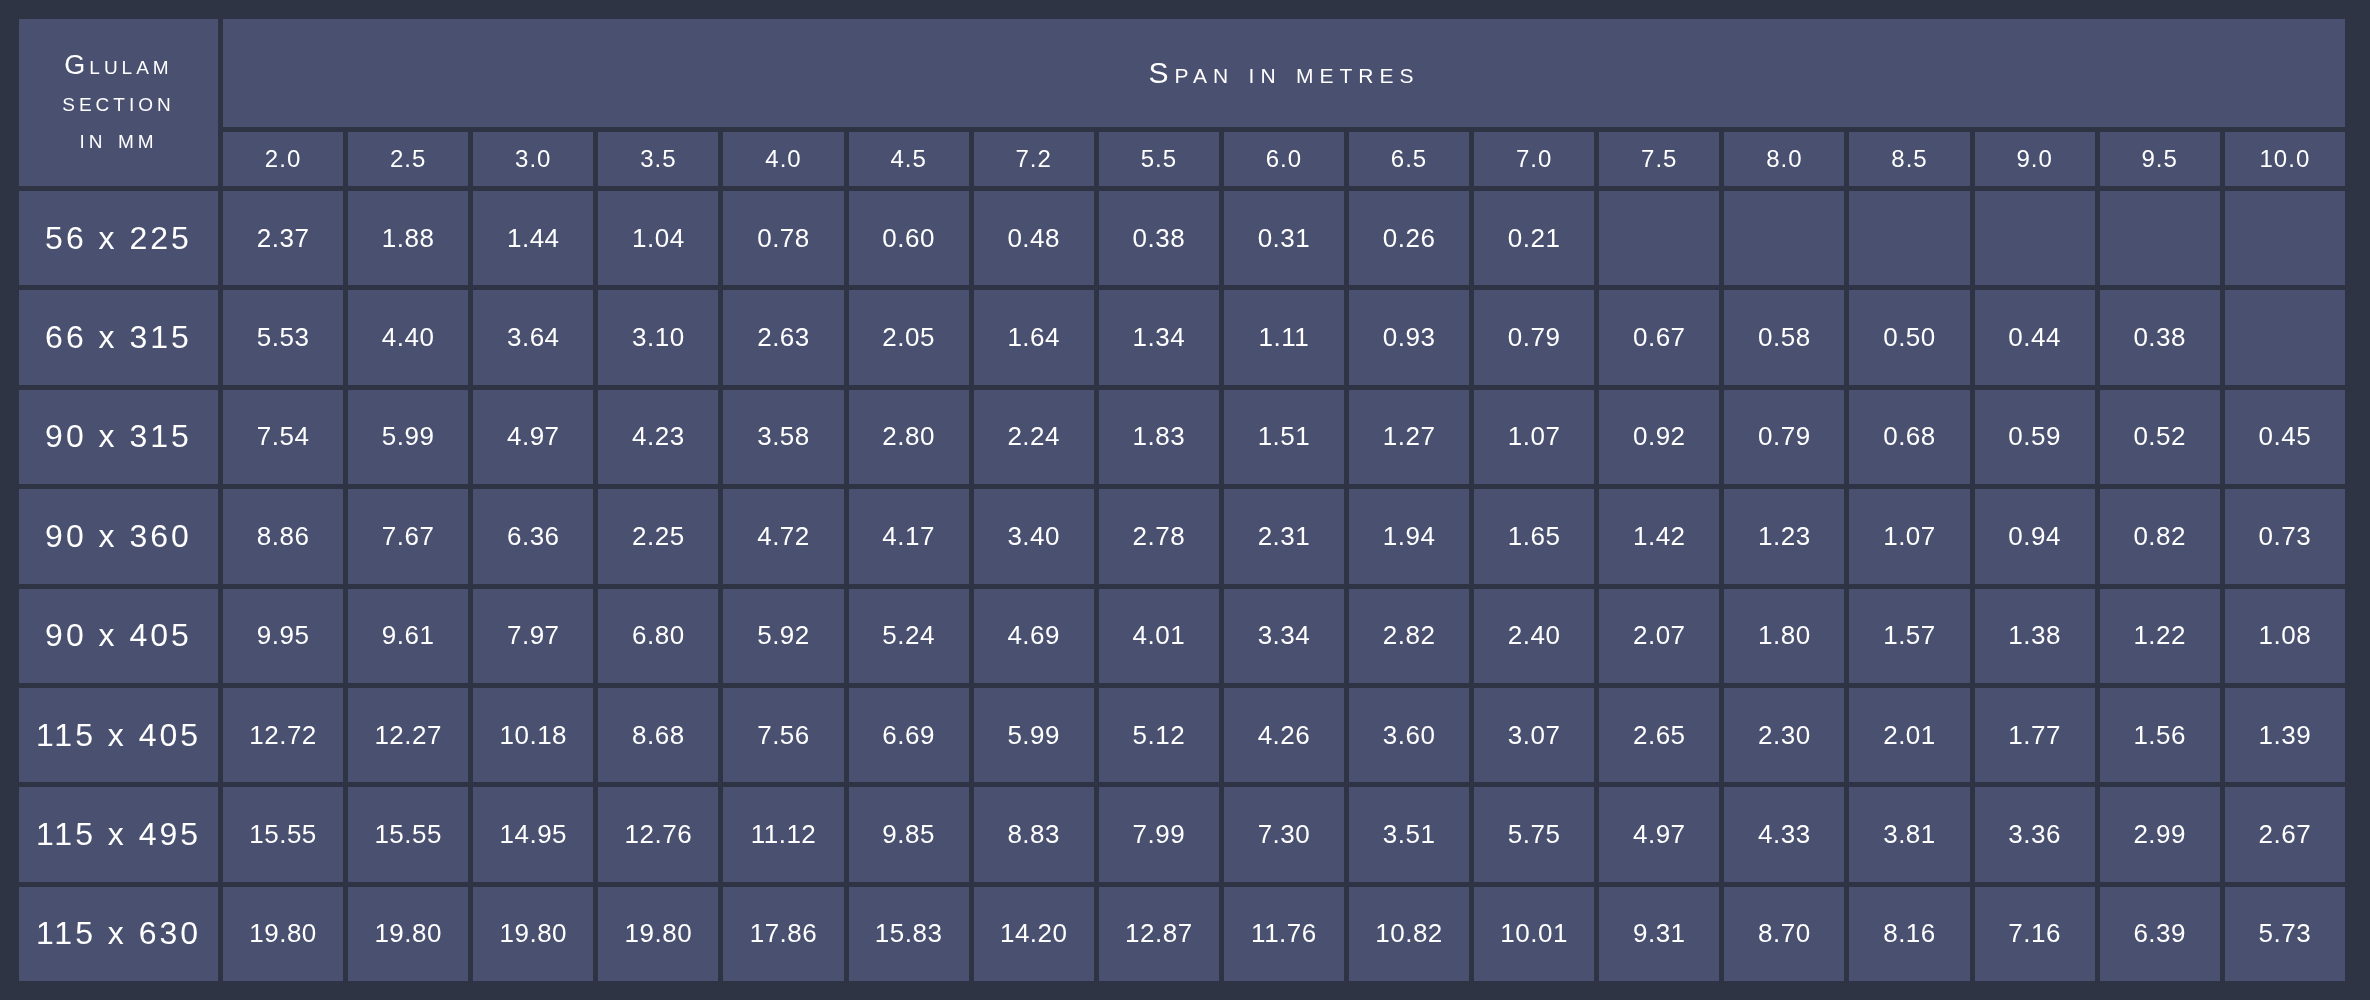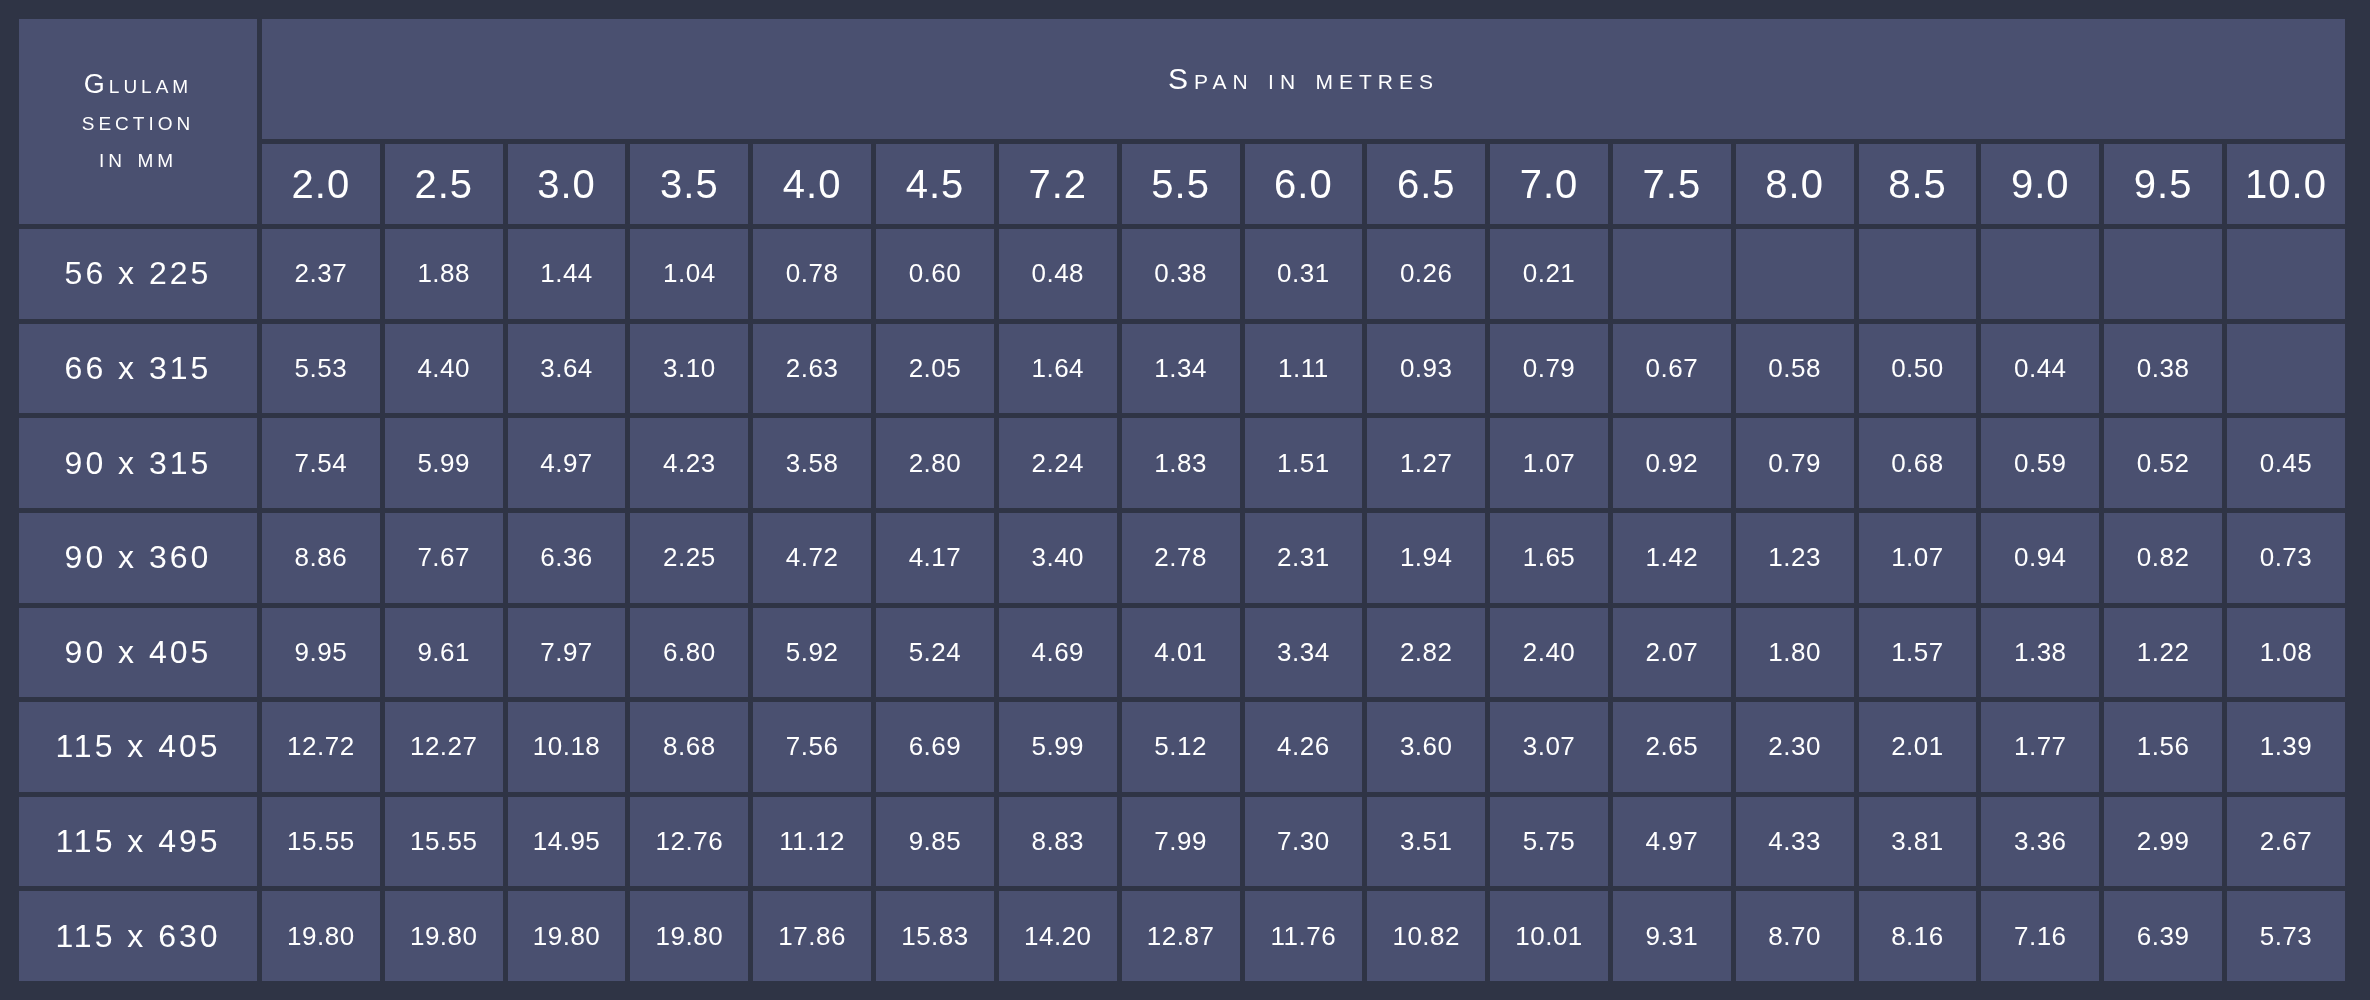--- a/index.html
+++ b/index.html
@@ -38,45 +38,45 @@
     border: 0;
     text-align: center;
     vertical-align: middle;
     color: #ffffff;
     font-weight: normal;
     padding: 0;
   }
 
   
   .corner-cell {
-    width: 238px;
+    width: 199px;
     font-size: 27px;
     letter-spacing: 4px;
     line-height: 1.38;
     font-variant: small-caps;
     padding: 6px 10px;
   }
   .corner-cell .cl {
     display: block;
     white-space: nowrap;
   }
 
   
   .span-banner {
     font-size: 30px;
     letter-spacing: 6px;
     font-variant: small-caps;
-    height: 120px;
+    height: 108px;
   }
 
   
   .span-head {
-    font-size: 40px;
+    font-size: 24px;
     letter-spacing: 1px;
-    height: 80px;
+    height: 54px;
   }
 
   
   .section-cell {
     font-size: 32px;
     letter-spacing: 3px;
     text-align: left;
     padding-left: 22px;
     white-space: nowrap;
     margin-top: 32px;

